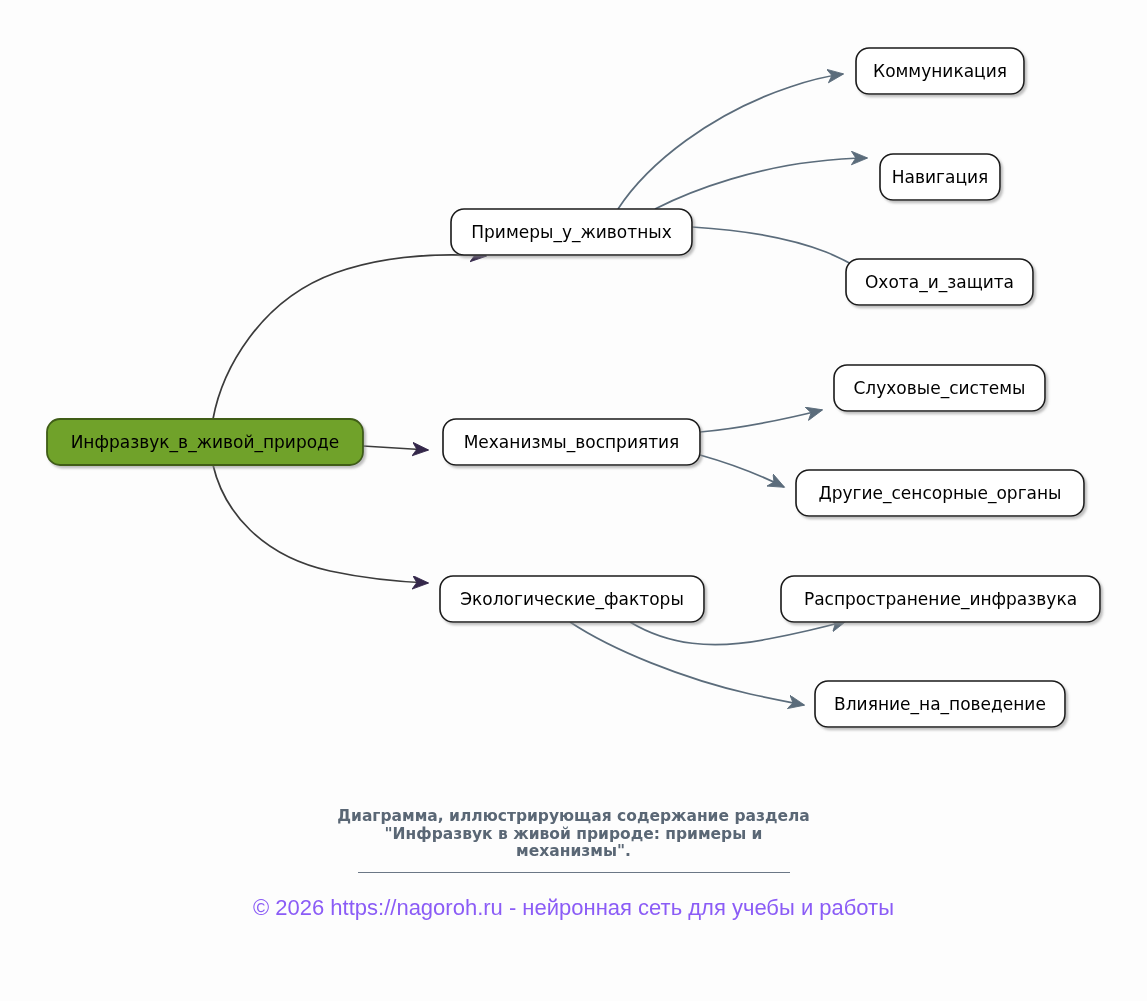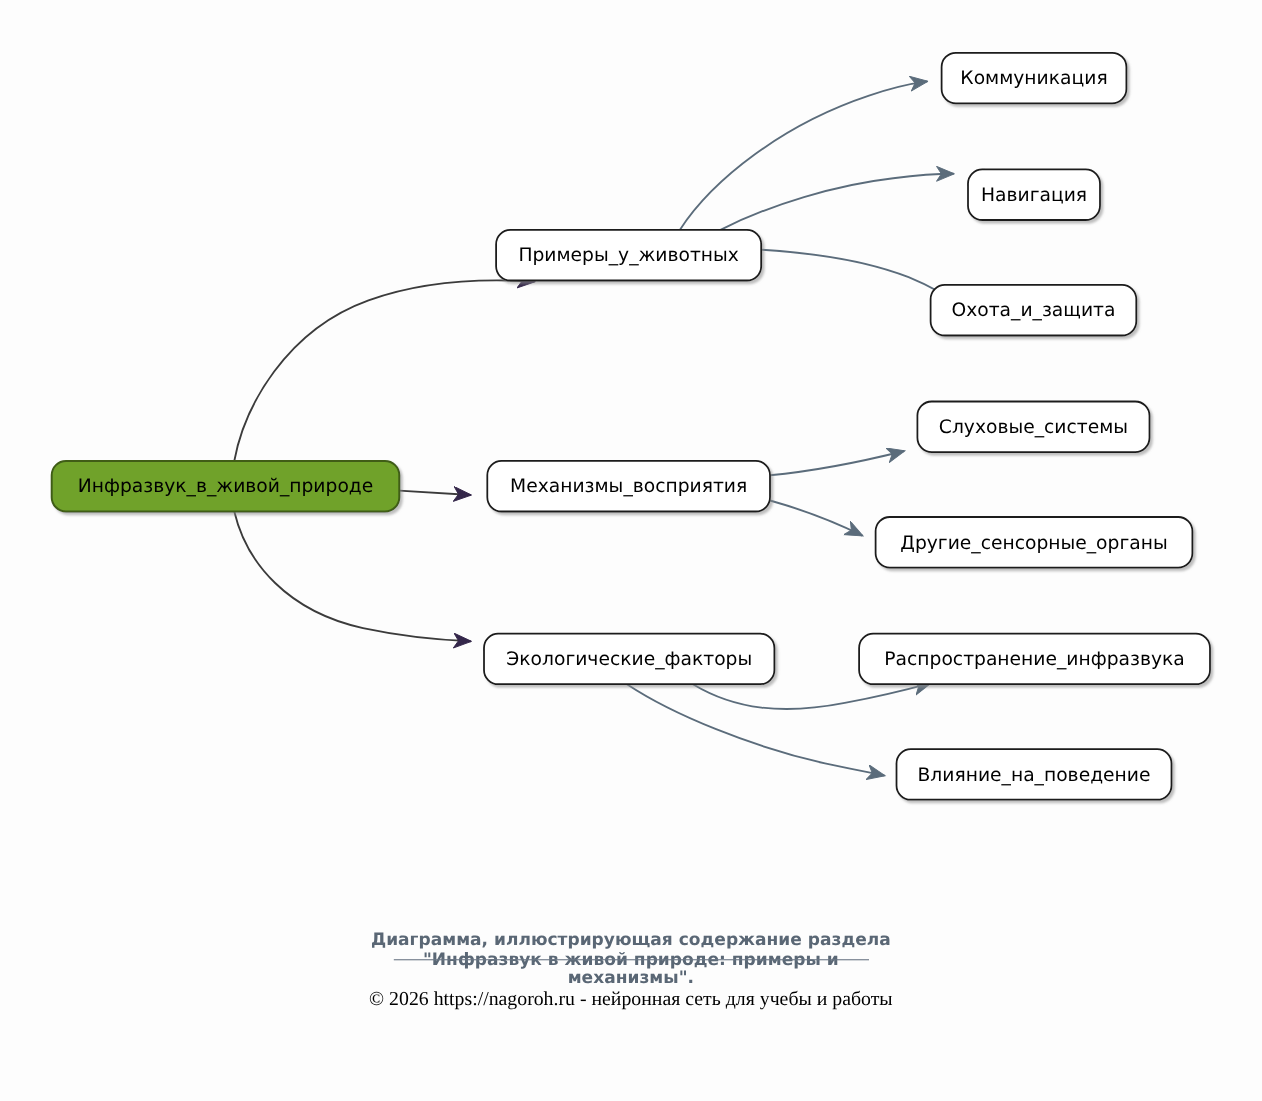--- a/index.html
+++ b/index.html
@@ -59,21 +59,20 @@
     fill: none;
     stroke: #5b6c7b;
     stroke-width: 1.7;
   }
   .caption-block {
     position: absolute;
     left: 0;
     top: 808px;
     width: 1147px;
     text-align: center;
-    margin-top: 38px;
   }
   .caption-text {
     font-family: "DejaVu Sans", "Liberation Sans", sans-serif;
     font-size: 15.5px;
     font-weight: bold;
     color: #5a6775;
     line-height: 17.5px;
     width: 540px;
     margin: 0 auto;
   }
@@ -85,23 +84,23 @@
     text-align: center;
   }
   .footer-rule {
     width: 432px;
     height: 0;
     margin: 0 auto 24px auto;
     border: none;
     border-top: 1.3px solid #6b7786;
   }
   .footer-text {
-    font-family: Liberation Serif, serif;
-    font-size: 18px;
-    color: #000000;
+    font-family: Liberation Sans, sans-serif;
+    font-size: 22px;
+    color: #8b5cf6;
     line-height: 22px;
   }
 </style>
 </head>
 <body>
 
 <div id="diagram-root">
 
   <svg id="graph" viewBox="0 0 1147 1001">
     <defs>

